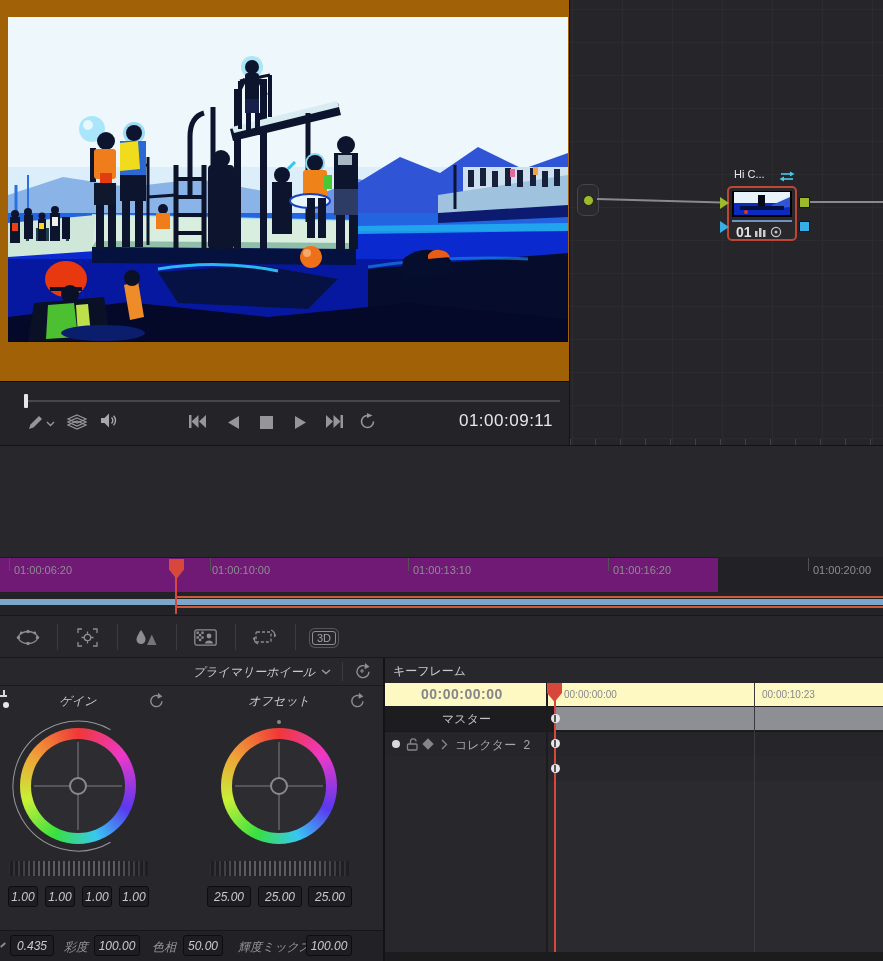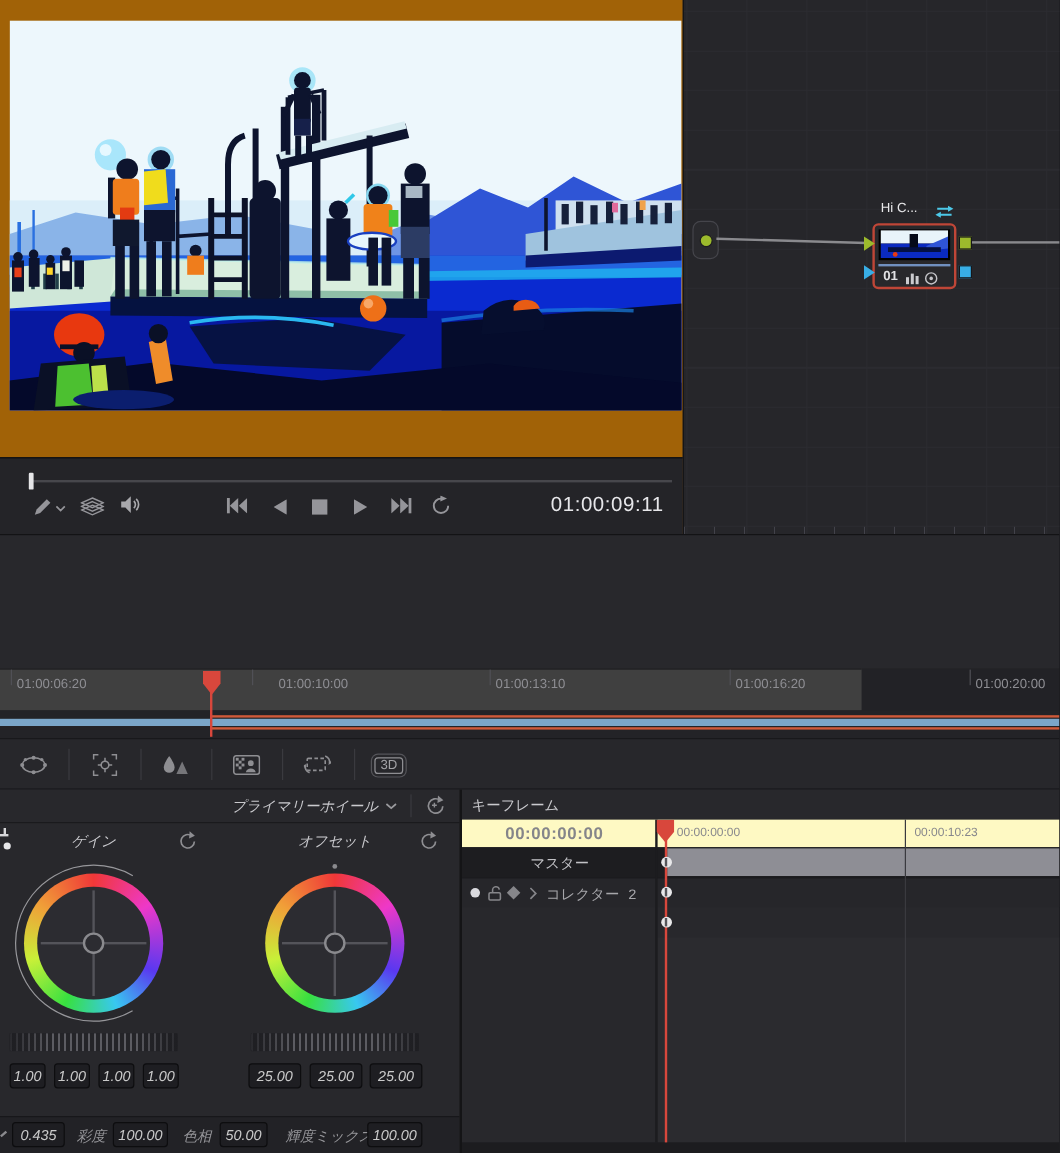--- a/index.html
+++ b/index.html
@@ -20,21 +20,21 @@
     background-position:2px 9px;}
   .srcnode{left:7px;top:184px;width:20px;height:30px;background:#2a2a2e;border:1px solid#45454b;border-radius:7px;}
   .srcdot{left:5px;top:10px;width:9px;height:9px;border-radius:50%;background:#9cba2c;border:1px solid #1d1d20;}
   .wire{height:2px;background:#8a8a8e;}
   .cnode{left:157px;top:186px;width:70px;height:55px;background:#28282b;border:2px solid #bf4637;border-radius:5px;box-sizing:border-box;}
   .ntitle{font-size:11px;color:#e8e8ea;}
   .tri{width:0;height:0;border-top:6px solid transparent;border-bottom:6px solid transparent;}
   .sq{width:11px;height:11px;border:1px solid #17171a;box-sizing:border-box;}
   
   #clipsarea{left:0;top:445px;width:883px;height:112px;background:#28282c;border-top:1px solid #131315;box-sizing:border-box;}
-  #truler{left:0;top:557px;width:718px;height:35px;background:#404040;border-top:1px solid #1a1a1d;box-sizing:border-box;}
+  #truler{left:0;top:557px;width:718px;height:35px;background:#701a75;border-top:1px solid #1a1a1d;box-sizing:border-box;}
   .rlabel{position:absolute;top:6px;font-size:11px;color:#8d8d92;}
   .rtick{position:absolute;top:0;width:1px;height:13px;background:#505056;}
   #clipstrip{left:0;top:592px;width:883px;height:23px;background:#232327;}
   .phmark{background:#d8473c;clip-path:polygon(0 0,100% 0,100% 52%,50% 100%,0 52%);}
   
   #palettebar{left:0;top:615px;width:883px;height:43px;background:#27272b;border-top:1px solid #18181b;border-bottom:1px solid #18181b;box-sizing:border-box;}
   .psep{position:absolute;top:8px;width:1px;height:26px;background:#3a3a3f;}
   .pbtn{position:absolute;top:8px;width:34px;height:26px;}
   .threed{border:1px solid #8e8e92;border-radius:3px;padding:0 4px;font-size:11px;color:#a2a2a6;line-height:16px;box-shadow:0 0 0 2px #27272b,0 0 0 3px #55555a;}
   
@@ -307,21 +307,21 @@
       <svg class="a" style="left:3px;top:3px" width="60" height="26" viewBox="0 0 60 26">
         <rect width="60" height="26" fill="#000"></rect>
         <rect x="2" y="1" width="56" height="11" fill="#e8f4fa"></rect>
         <rect x="2" y="12" width="56" height="12" fill="#0a2ac0"></rect>
         <polygon points="40,14 58,6 58,16 40,18" fill="#2f55d6"></polygon>
         <rect x="26" y="4" width="7" height="13" fill="#050a18"></rect>
         <rect x="8" y="15" width="44" height="4" fill="#041040"></rect>
         <circle cx="14" cy="21" r="2" fill="#e8380f"></circle>
       </svg>
       <div class="a" style="left:3px;top:32px;width:60px;height:2px;background:#7090bf"></div>
-      <div class="a" style="left:7px;top:36px;font-size:11px;font-weight:bold;color:#e2e2e4">01</div>
+      <div class="a" style="left:7px;top:36px;font-size:14px;font-weight:bold;color:#e2e2e4">01</div>
       <span class="a ico" style="left:26px;top:39px">
         <svg width="11" height="10">
             <rect x="0" y="4" width="2.5" height="6" fill="#cccccf"></rect>
           <rect x="4" y="1" width="2.5" height="9" fill="#cccccf"></rect>
             <rect x="8" y="3" width="2.5" height="7" fill="#cccccf"></rect>
           </svg>
         </span>
       <span class="a ico" style="left:41px;top:38px">
         <svg width="12" height="12">
             <circle cx="6" cy="6" r="4.6" fill="none" stroke="#c4c4c8" stroke-width="1.2"></circle>
@@ -338,21 +338,21 @@
 
   <div class="a" id="clipsarea"></div>
 
   <div class="a" id="truler">
     <div class="rtick" style="left:9px"></div>
       <div class="rtick" style="left:210px"></div>
     <div class="rtick" style="left:408px"></div>
       <div class="rtick" style="left:608px"></div>
       <div class="rtick" style="left:808px"></div>
     <span class="rlabel" style="left:14px">01:00:06:20</span>
-    <span class="rlabel" style="left:232px">01:00:10:00</span>
+    <span class="rlabel" style="left:212px">01:00:10:00</span>
     <span class="rlabel" style="left:413px">01:00:13:10</span>
     <span class="rlabel" style="left:613px">01:00:16:20</span>
     <span class="rlabel" style="left:813px">01:00:20:00</span>
     <div class="a phmark" style="left:169px;top:1px;width:15px;height:20px"></div>
   </div>
 
   <div class="a" id="clipstrip">
     <div class="a" style="left:0;top:7px;width:883px;height:6px;background:#7ba6c9"></div>
     <div class="a" style="left:176px;top:4px;width:707px;height:2px;background:#cf5a3a"></div>
     <div class="a" style="left:176px;top:14px;width:707px;height:2px;background:#cf5a3a"></div>

